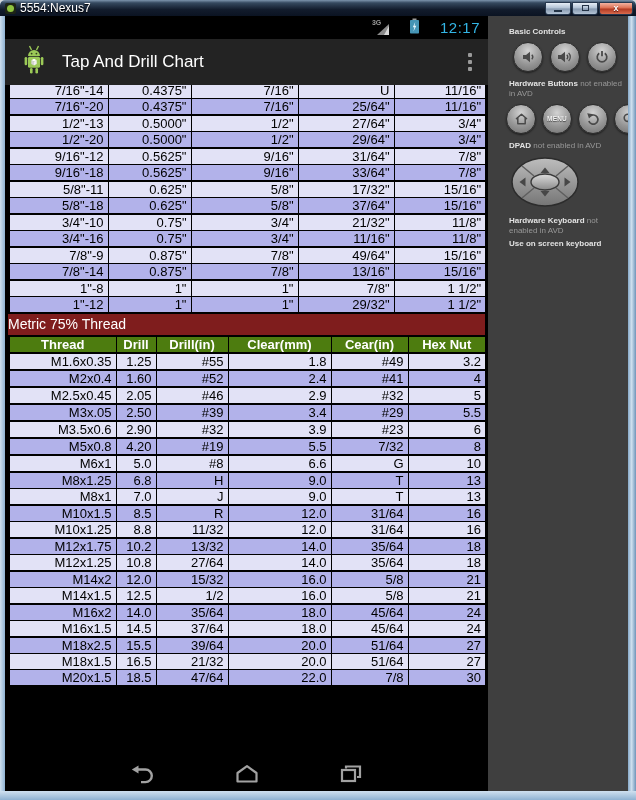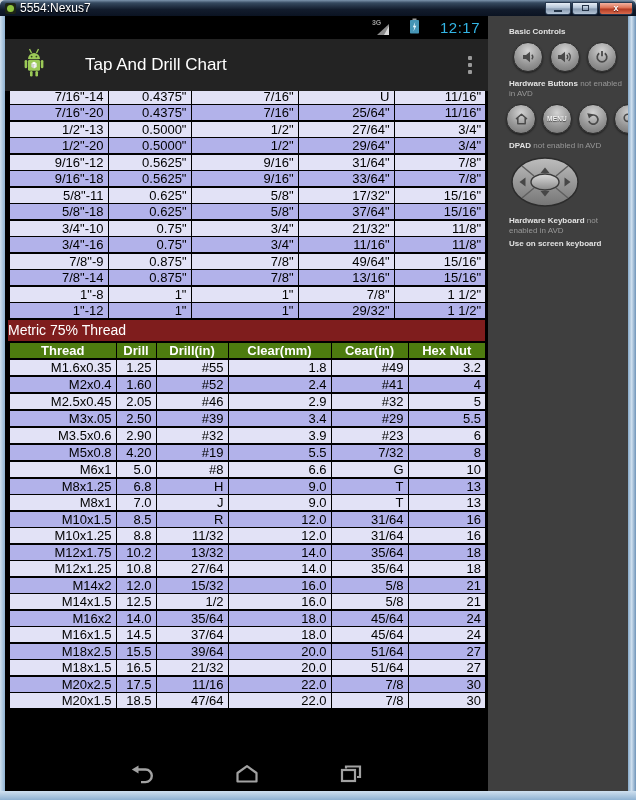--- a/index.html
+++ b/index.html
@@ -37,22 +37,22 @@
   
   .device { width:483px; flex:none; background:#000; display:flex; flex-direction:column; }
 
   .status-bar { height:23px; flex:none; display:flex; align-items:center;
                 justify-content:flex-end; gap:20px; padding-right:8px; background:#000; }
   .net { position:relative; width:17px; height:15px; }
   .net .net-type { position:absolute; top:-1px; left:0; font-size:7px; color:#9a9a9a; font-weight:bold; }
   .net svg { position:absolute; bottom:0; right:0; }
   .time { color:#33b5e5; font-size:15px; letter-spacing:.5px; }
 
-  .action-bar { height:52px; flex:none; background:#232323; display:flex; align-items:center;
-                padding:0 4px 0 14px;gap:23px; }
+  .action-bar { height:46px; flex:none; background:#232323; display:flex; align-items:center;
+                padding:0 4px 0 14px; }
   .action-title { color:#fff; font-size:17px; margin-left:13px; }
   .overflow { margin-left:auto; display:flex; flex-direction:column; gap:3px; padding:8px 12px; }
   .overflow i { width:4px; height:4px; background:#9a9a9a; border-radius:1px; display:block; }
 
   .table-area { flex:1; overflow:hidden; background:#000; padding-left:3px; }
   .tbl-clip { margin-top:-4px; }
   table.drill { border-collapse:collapse; width:477px; table-layout:fixed; background:#000;
                 border:2px solid #000; }
   table.drill td { height:16.4px; font-size:13px; color:#000; text-align:right;
                    padding:0 4px 0 0; border:1px solid #000; overflow:hidden; white-space:nowrap; }
@@ -432,28 +432,20 @@
                   <td>51/64</td>
                   <td>27</td>
                 </tr>
                 <tr>
                   <td>M18x1.5</td>
                   <td>16.5</td>
                   <td>21/32</td>
                   <td>20.0</td>
                   <td>51/64</td>
                   <td>27</td>
-                </tr>
-                <tr class="g">
-                  <td>M20x2.5</td>
-                  <td>17.5</td>
-                  <td>11/16</td>
-                  <td>22.0</td>
-                  <td>7/8</td>
-                  <td>30</td>
                 </tr>
                 <tr>
                   <td>M20x1.5</td>
                   <td>18.5</td>
                   <td>47/64</td>
                   <td>22.0</td>
                   <td>7/8</td>
                   <td>30</td>
                 </tr>
               </tbody>

